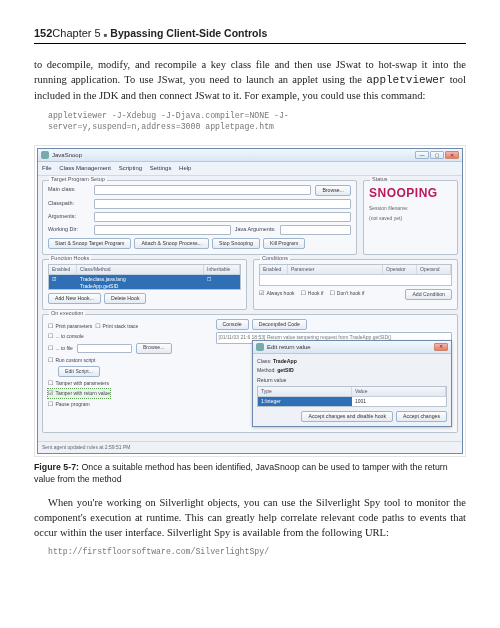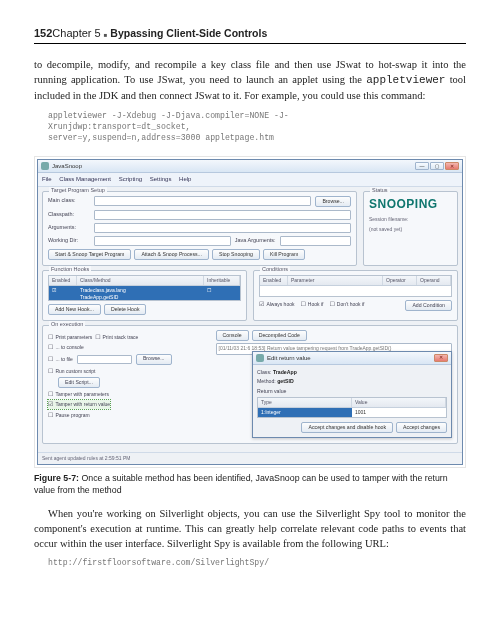--- a/index.html
+++ b/index.html
@@ -27,21 +27,21 @@
   .menubar span { margin-right:6px; }
   .client { background:#eef1f5; padding:4px; }
   .group { border:1px solid #b8c3d0; background:#f6f8fb; border-radius:2px; padding:4px 5px 5px 5px; margin-bottom:4px; position:relative; }
   .group > .legend { position:absolute; top:-5px; left:6px; background:#f6f8fb; padding:0 2px; font-size:5.5px; color:#556; }
   .row { display:flex; align-items:center; gap:4px; margin-bottom:3px; }
   .lbl { width:42px; font-size:5.5px; color:#445; }
   .inp { flex:1; height:10px; border:1px solid #abb9ca; background:#fff; border-radius:1px; font-size:5px; padding:0 2px; display:flex; align-items:center; color:#777; }
   .smallbtn { height:11px; padding:0 6px; border:1px solid #9fb4cd; background:linear-gradient(#fdfdfd,#e4ebf3); border-radius:2px; font-size:5.2px; display:inline-flex; align-items:center; }
   .toprow { display:flex; gap:6px; }
   .status-box { width:95px; }
-  .snoop { font-size:12px; font-weight:700; color:#0f766e; letter-spacing:.5px; }
+  .snoop { font-size:12px; font-weight:700; color:#be185d; letter-spacing:.5px; }
   .status-sub { font-size:5px; color:#667; margin-top:3px; }
   .btnrow { display:flex; gap:3px; margin-top:3px; }
   .twocol { display:flex; gap:6px; }
   .left { flex:1; }
   .right { flex:1; }
   .datagrid { border:1px solid #b8c3d0; background:#fff; height:26px; overflow:hidden; }
   .gridhdr { display:flex; background:linear-gradient(#f3f6fa,#e4e9f0); border-bottom:1px solid #c5d0dd; }
   .gridhdr > div { border-right:1px solid #d0d8e2; padding:1px 3px; font-size:5px; color:#556; }
   .gridrow { display:flex; }
   .gridrow.sel { background:#2f6fb5; color:#fff; }
@@ -77,21 +77,20 @@
   <span class="sq">■</span>
   <span class="chap-title">Bypassing Client-Side Controls</span>
 </div>
 
 <p class="para">
   to decompile, modify, and recompile a key class file and then use JSwat to hot-swap it into the running application. To use JSwat, you need to launch an applet using the <span class="intext-mono">appletviewer</span> tool included in the JDK and then connect JSwat to it. For example, you could use this command:
 </p>
 
 <div class="mono">
   <div>appletviewer -J-Xdebug -J-Djava.compiler=NONE -J-</div>
-  <div>Xrunjdwp:transport=dt_socket,</div>
   <div>server=y,suspend=n,address=3000 appletpage.htm</div>
 </div>
 
 <div class="fig">
 <div class="fig-frame">
 <div class="win">
   <div class="titlebar">
     <div class="title-left">
       <span class="appicon"></span>
       <span>JavaSnoop</span>

